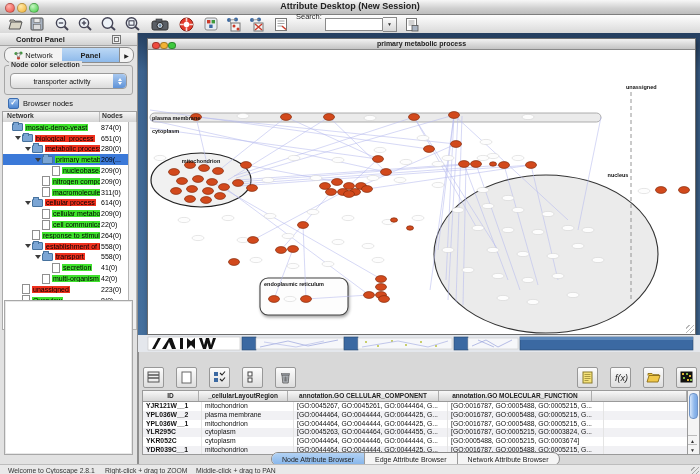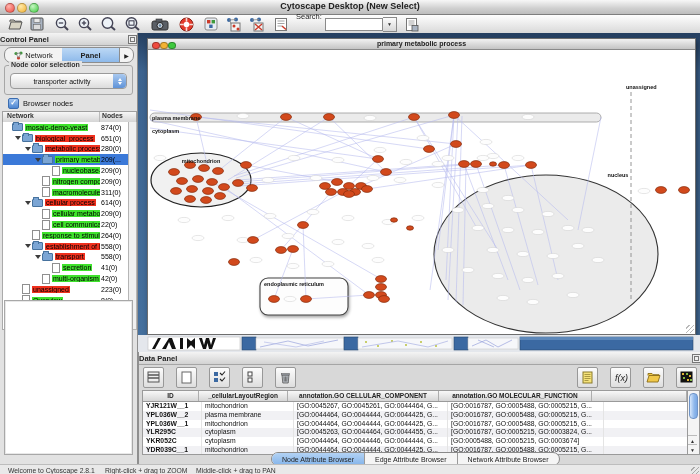--- a/index.html
+++ b/index.html
@@ -22,21 +22,21 @@
   .tbi{height:16px;display:flex;align-items:center;justify-content:center;}
   .toolbar .sep{width:10px;}
   .search-label{font-size:7.5px;color:#222;margin:0 3px 16px 8px;}
   .search-input{width:52px;height:11px;border:1px solid #8a8a8a;background:#fff;font-size:7px;padding:0 2px;}
   .search-drop{width:13px;height:13px;border:1px solid #8a8a8a;border-left:none;
     background:linear-gradient(#fcfcfc,#d7d7d7);display:flex;align-items:center;justify-content:center;
     font-size:5px;color:#333;}
   
   .cpanel{position:absolute;left:0;top:33px;width:137px;height:431px;background:#e2e2e2;border-right:1px solid #8f8f8f;}
   .panel-head{height:12px;background:linear-gradient(#f4f4f4,#d2d2d2);border-bottom:1px solid #a5a5a5;
-    display:flex;align-items:center;padding:0 0;}
+    display:flex;align-items:center;padding:0 16px;}
   .panel-head .ph-title{font-size:7.5px;font-weight:bold;color:#222;flex:1;}
   .float-ico{width:7px;height:7px;border:1px solid #777;background:#eee;position:relative;}
   .float-ico:after{content:"";position:absolute;left:1px;top:1px;width:3px;height:3px;border:1px solid #777;}
   .cp-tabs{position:absolute;left:4px;top:14px;width:128px;height:14px;display:flex;
     border:1px solid #8d8d8d;border-radius:7px;background:#f3f3f3;overflow:hidden;}
   .cp-tab{flex:1;display:flex;align-items:center;justify-content:center;font-size:7.5px;color:#222;gap:2px;}
   .cp-tab.sel{background:linear-gradient(#bcd8f5,#8db9ea);font-weight:bold;}
   .cp-tab-arrow{width:13px;border-left:1px solid #8d8d8d;display:flex;align-items:center;justify-content:center;font-size:6px;color:#222;}
   .groupbox{position:absolute;left:4px;top:32px;width:127px;height:28px;border:1px solid #a7a7a7;border-radius:3px;}
   .groupbox .legend{position:absolute;left:4px;top:-5px;background:#e2e2e2;padding:0 2px;font-size:7px;font-weight:bold;color:#333;}
@@ -117,21 +117,21 @@
 </style>
 </head>
 <body>
 
 <div class="app">
 
   <div class="titlebar">
     <span class="light red"></span>
     <span class="light yellow"></span>
     <span class="light green"></span>
-    <div class="title">Cytoscape Desktop (New Select)</div>
+    <div class="title">Attribute Desktop (New Session)</div>
   </div>
 
   <div class="toolbar">
     <span class="tbi" style="margin-left:8px">
       <svg width="16" height="14">
           <path d="M1,12 L3,5 L14,5 L12,12 Z M2,5 L2,3 L6,3 L7,4.2 L13,4.2 L13,5" fill="#d8d4c4" stroke="#555" stroke-width="1"></path>
         </svg>
       </span>
     <span class="tbi" style="margin-left:6px">
       <svg width="14" height="14">
@@ -601,24 +601,20 @@
         <rect x="316" y="2" width="14" height="13" fill="#3b69a2" stroke="#27496f" stroke-width=".6"></rect>
         <rect x="330" y="3" width="50" height="11" fill="#f6f7fa" stroke="#c8c8c8" stroke-width=".6"></rect>
         <path d="M334,11 L348,5 L360,12 L374,5 M340,5 L356,12" stroke="#9aa4dd" fill="none" stroke-width=".7"></path>
         <rect x="382" y="2" width="173" height="13" fill="#3b69a2" stroke="#27496f" stroke-width=".6"></rect>
         <rect x="382" y="2" width="173" height="3" fill="#5d88ba"></rect>
       </svg>
     </div>
   </div>
 
   <div class="dpanel">
-    <div class="panel-head">
-      <span class="ph-title">Data Panel</span>
-      <span class="float-ico"></span>
-    </div>
     <div class="dp-toolbar">
       <span class="dbtn">
         <svg width="13" height="12">
             <rect x="1" y="1" width="11" height="10" fill="#eee" stroke="#555"></rect>
             <path d="M1,4 L12,4 M1,7 L12,7" stroke="#555" stroke-width="1.6"></path>
           </svg>
         </span>
       <span class="dbtn">
         <svg width="11" height="13">
             <rect x="1" y="1" width="9" height="11" fill="#fff" stroke="#666"></rect>

